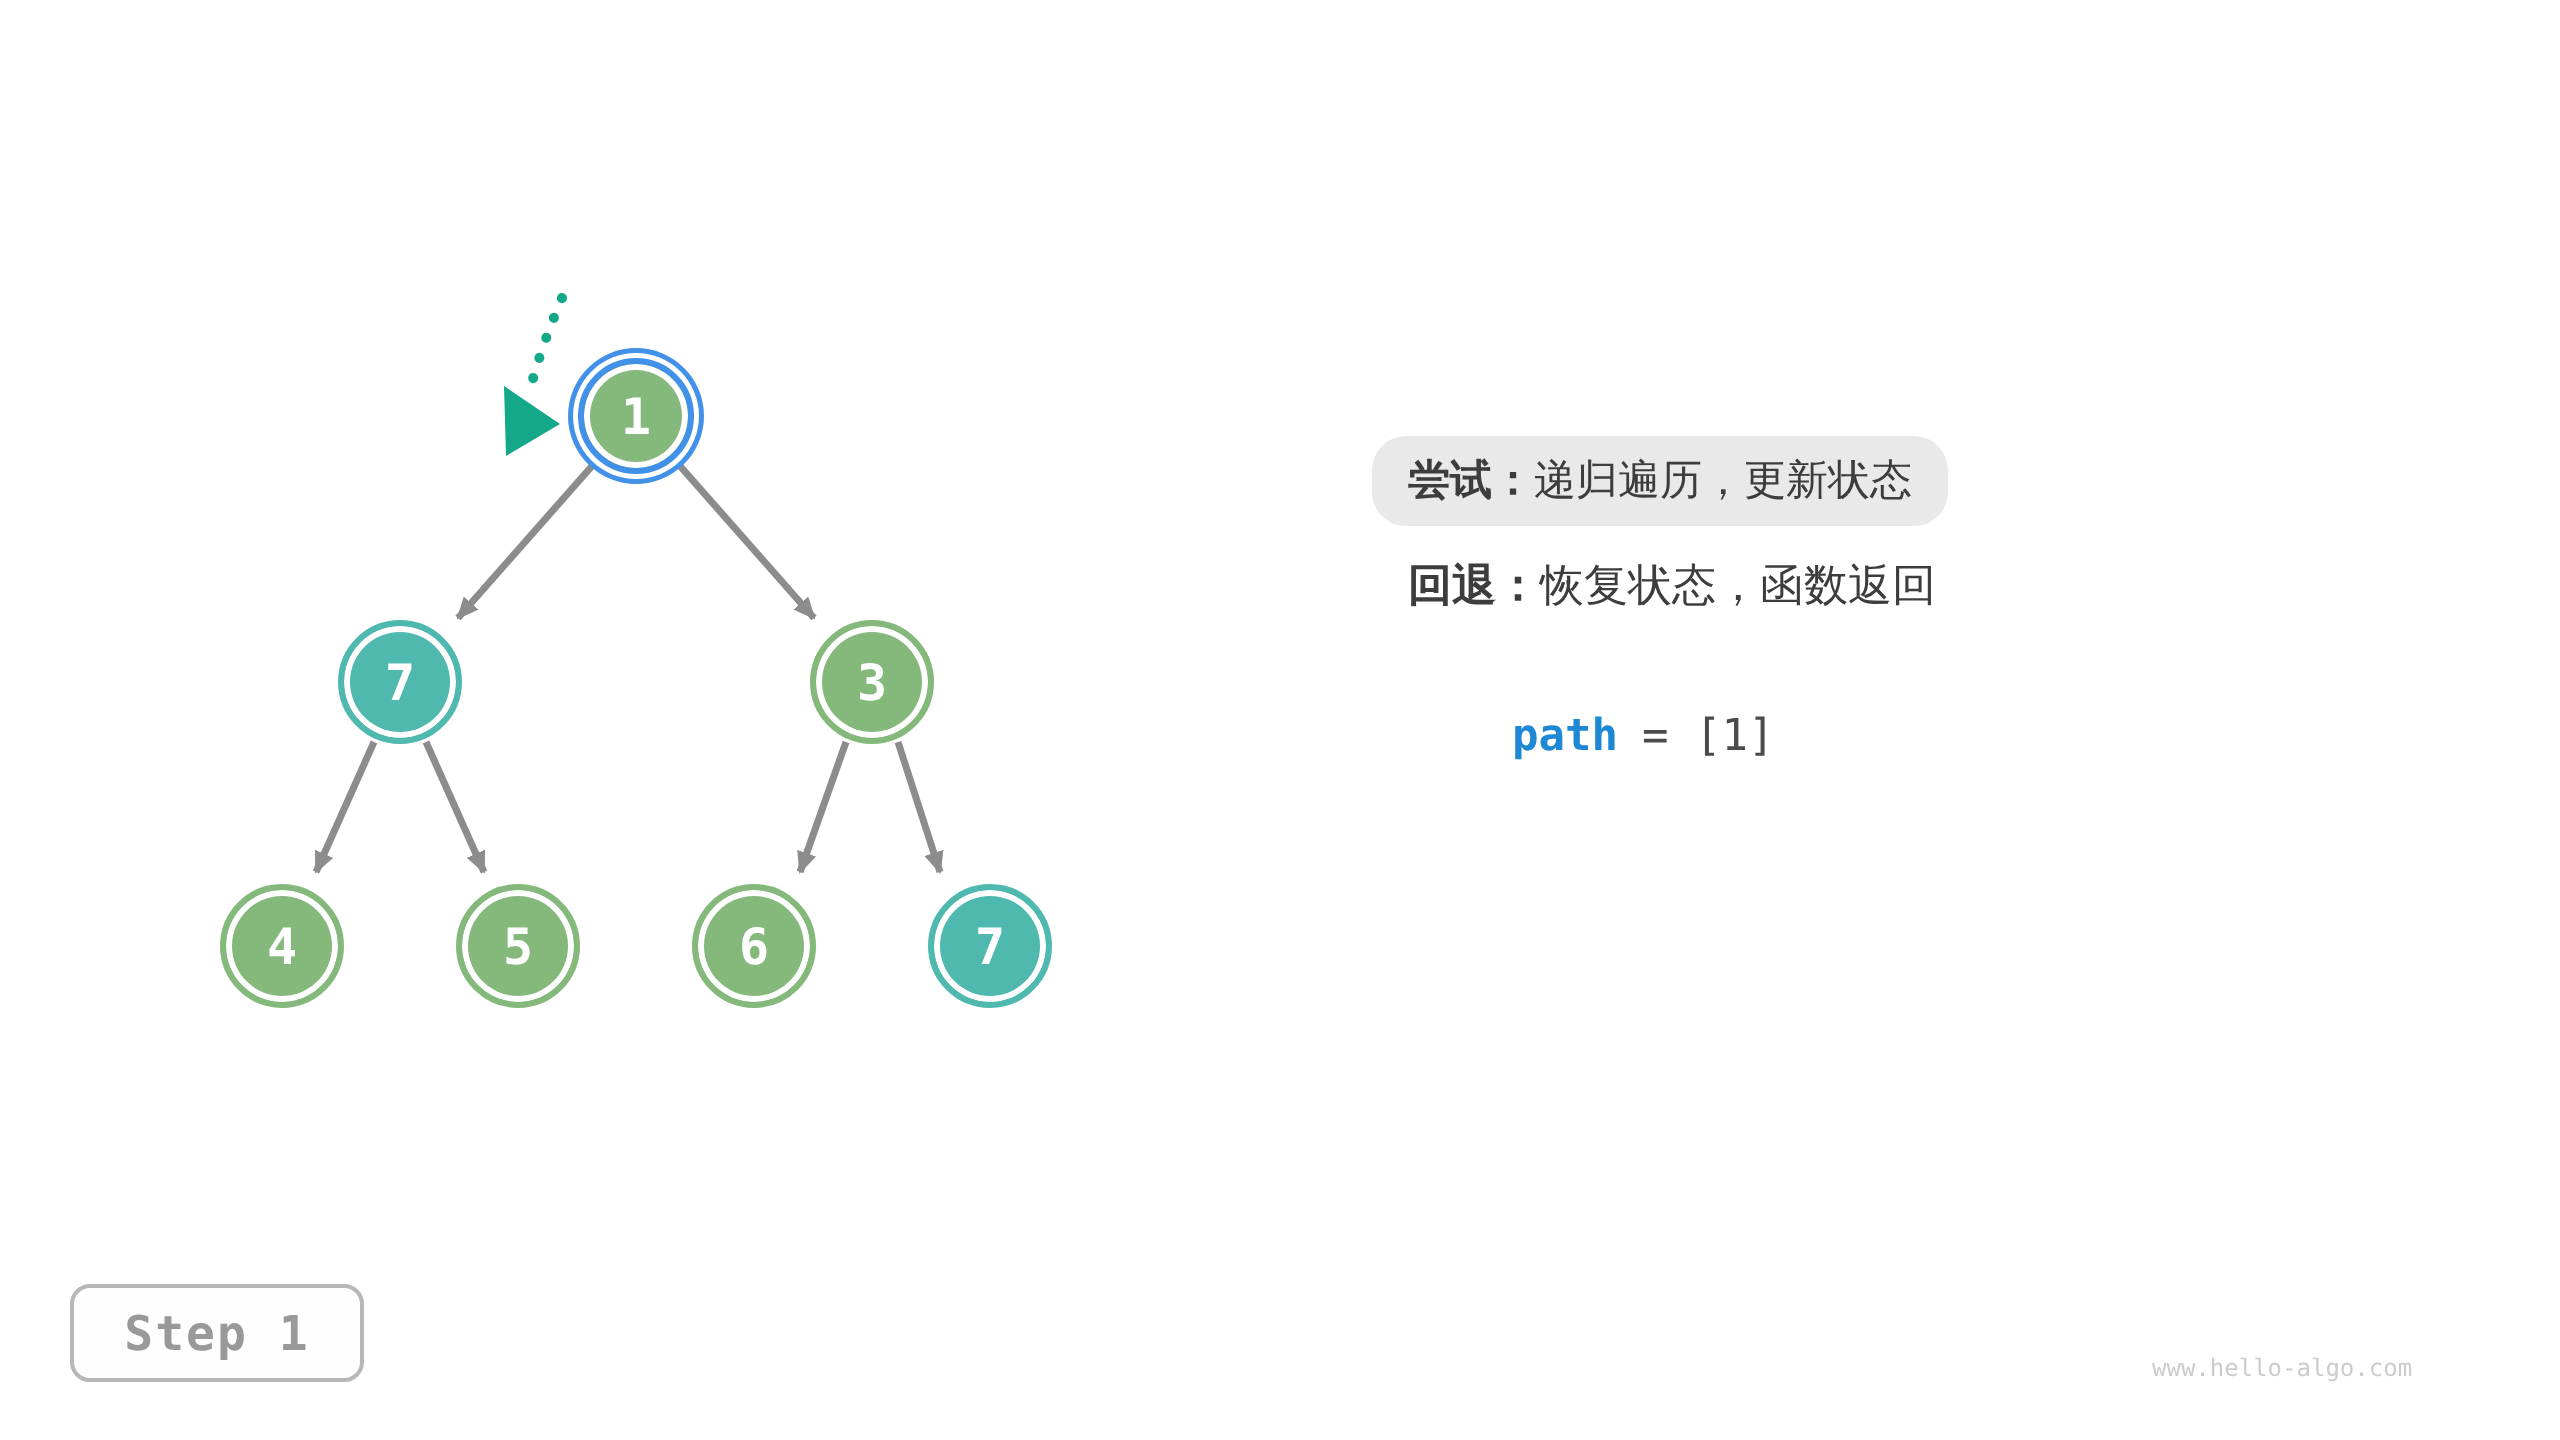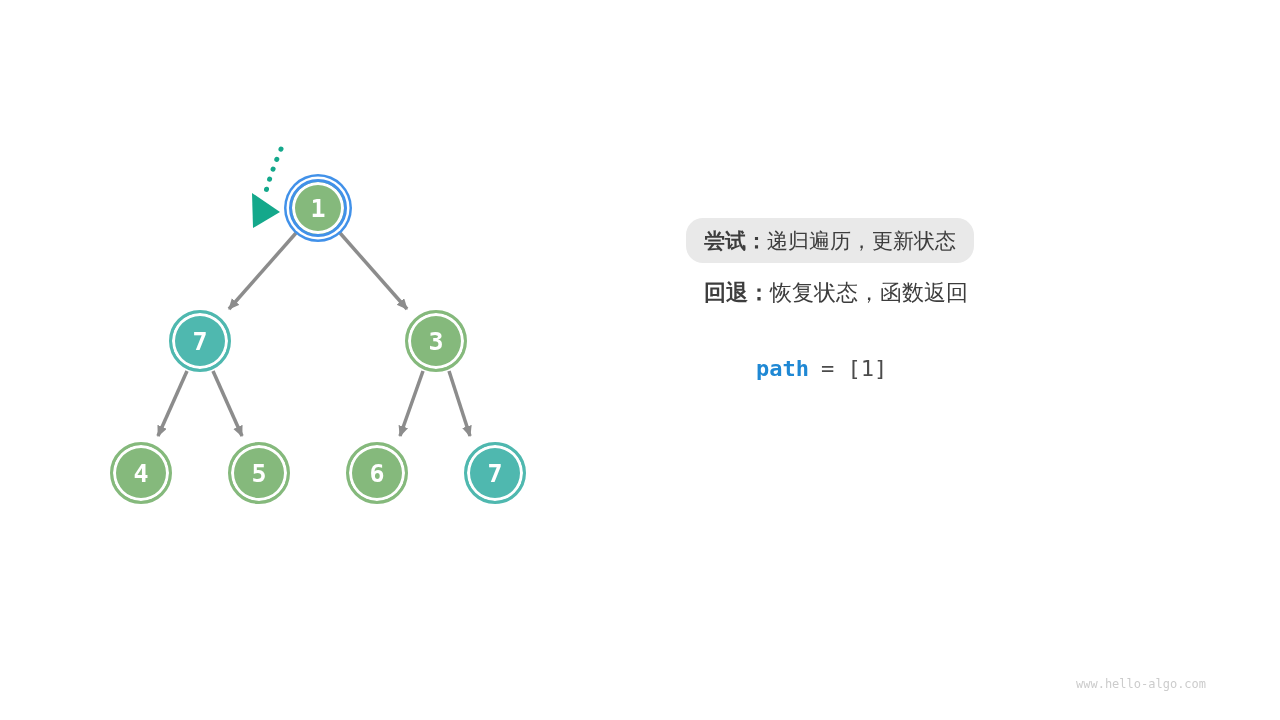--- a/index.html
+++ b/index.html
@@ -176,16 +176,17 @@
 
   <div class="annot-line">
     <span class="bold-label">回退：</span><span>恢复状态，函数返回</span>
   </div>
 
   <div class="code-line code-path">
     <span class="kw blue">path</span><span class="code-rest">= [1]</span>
   </div>
 
 
+  <div class="step-badge">Step 1</div>
 
   <div class="watermark">www.hello-algo.com</div>
 
 </div>
 
 </body></html>

